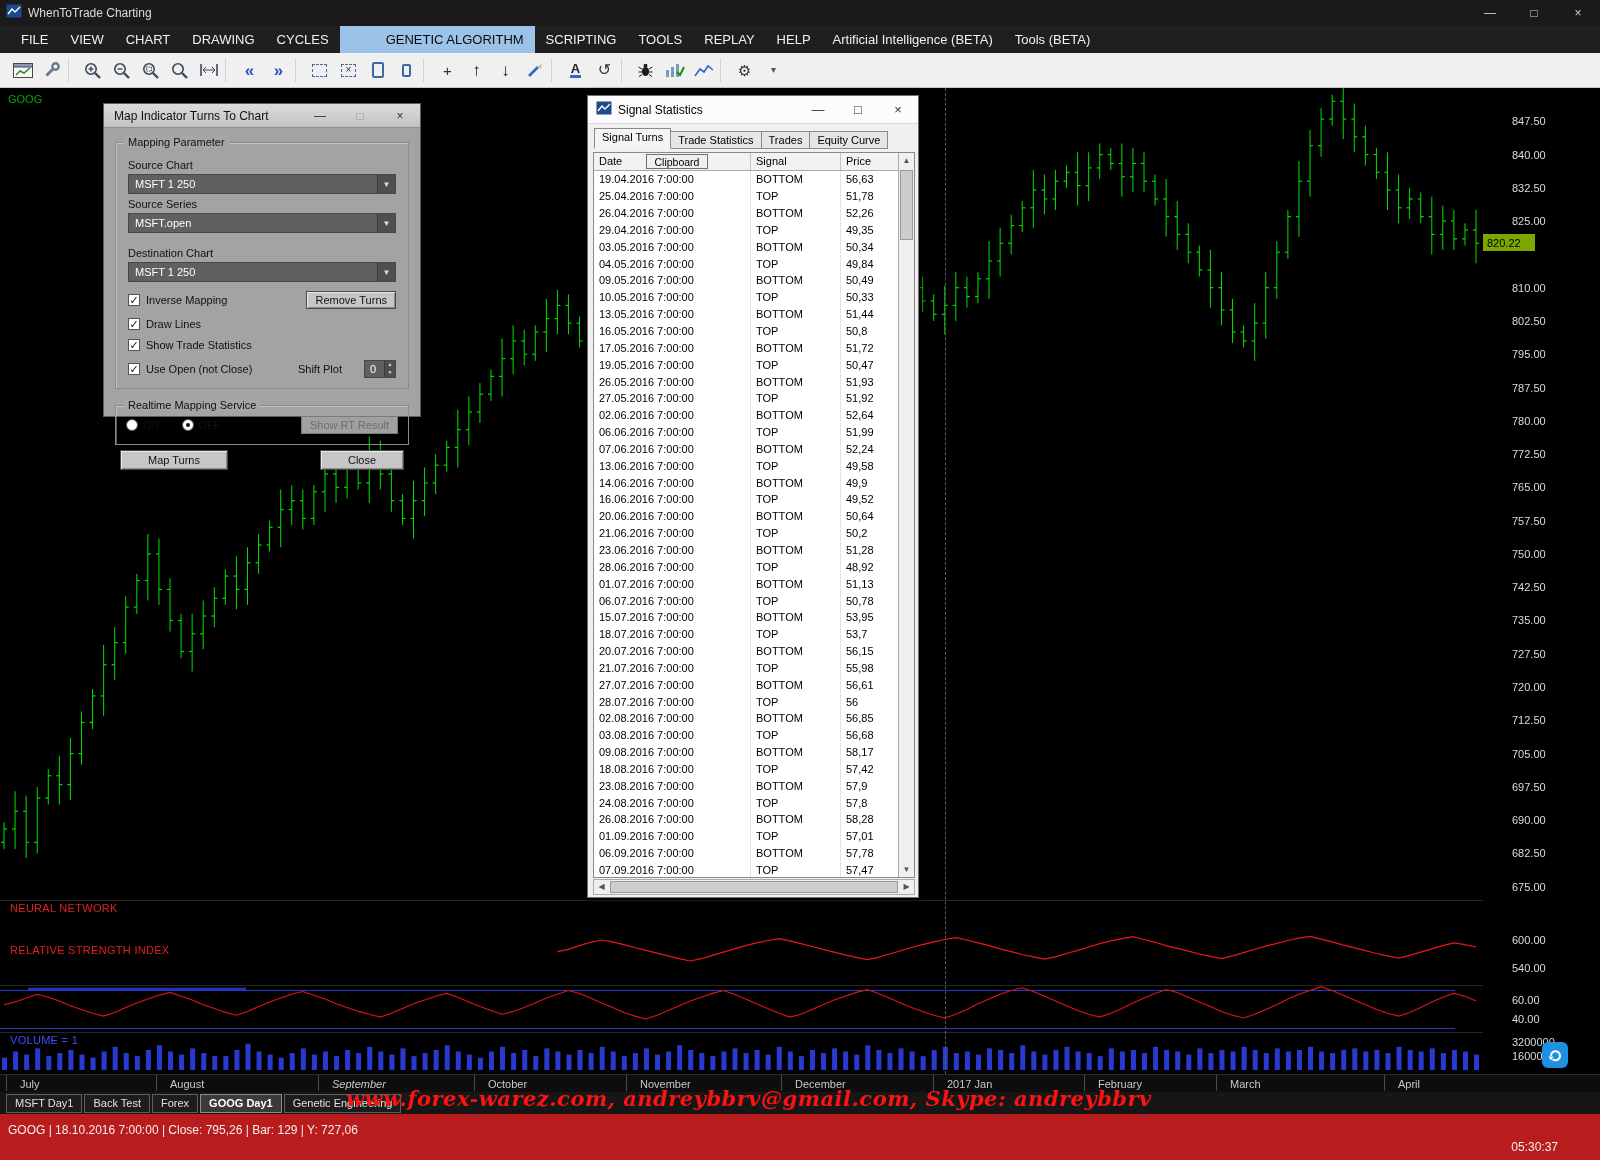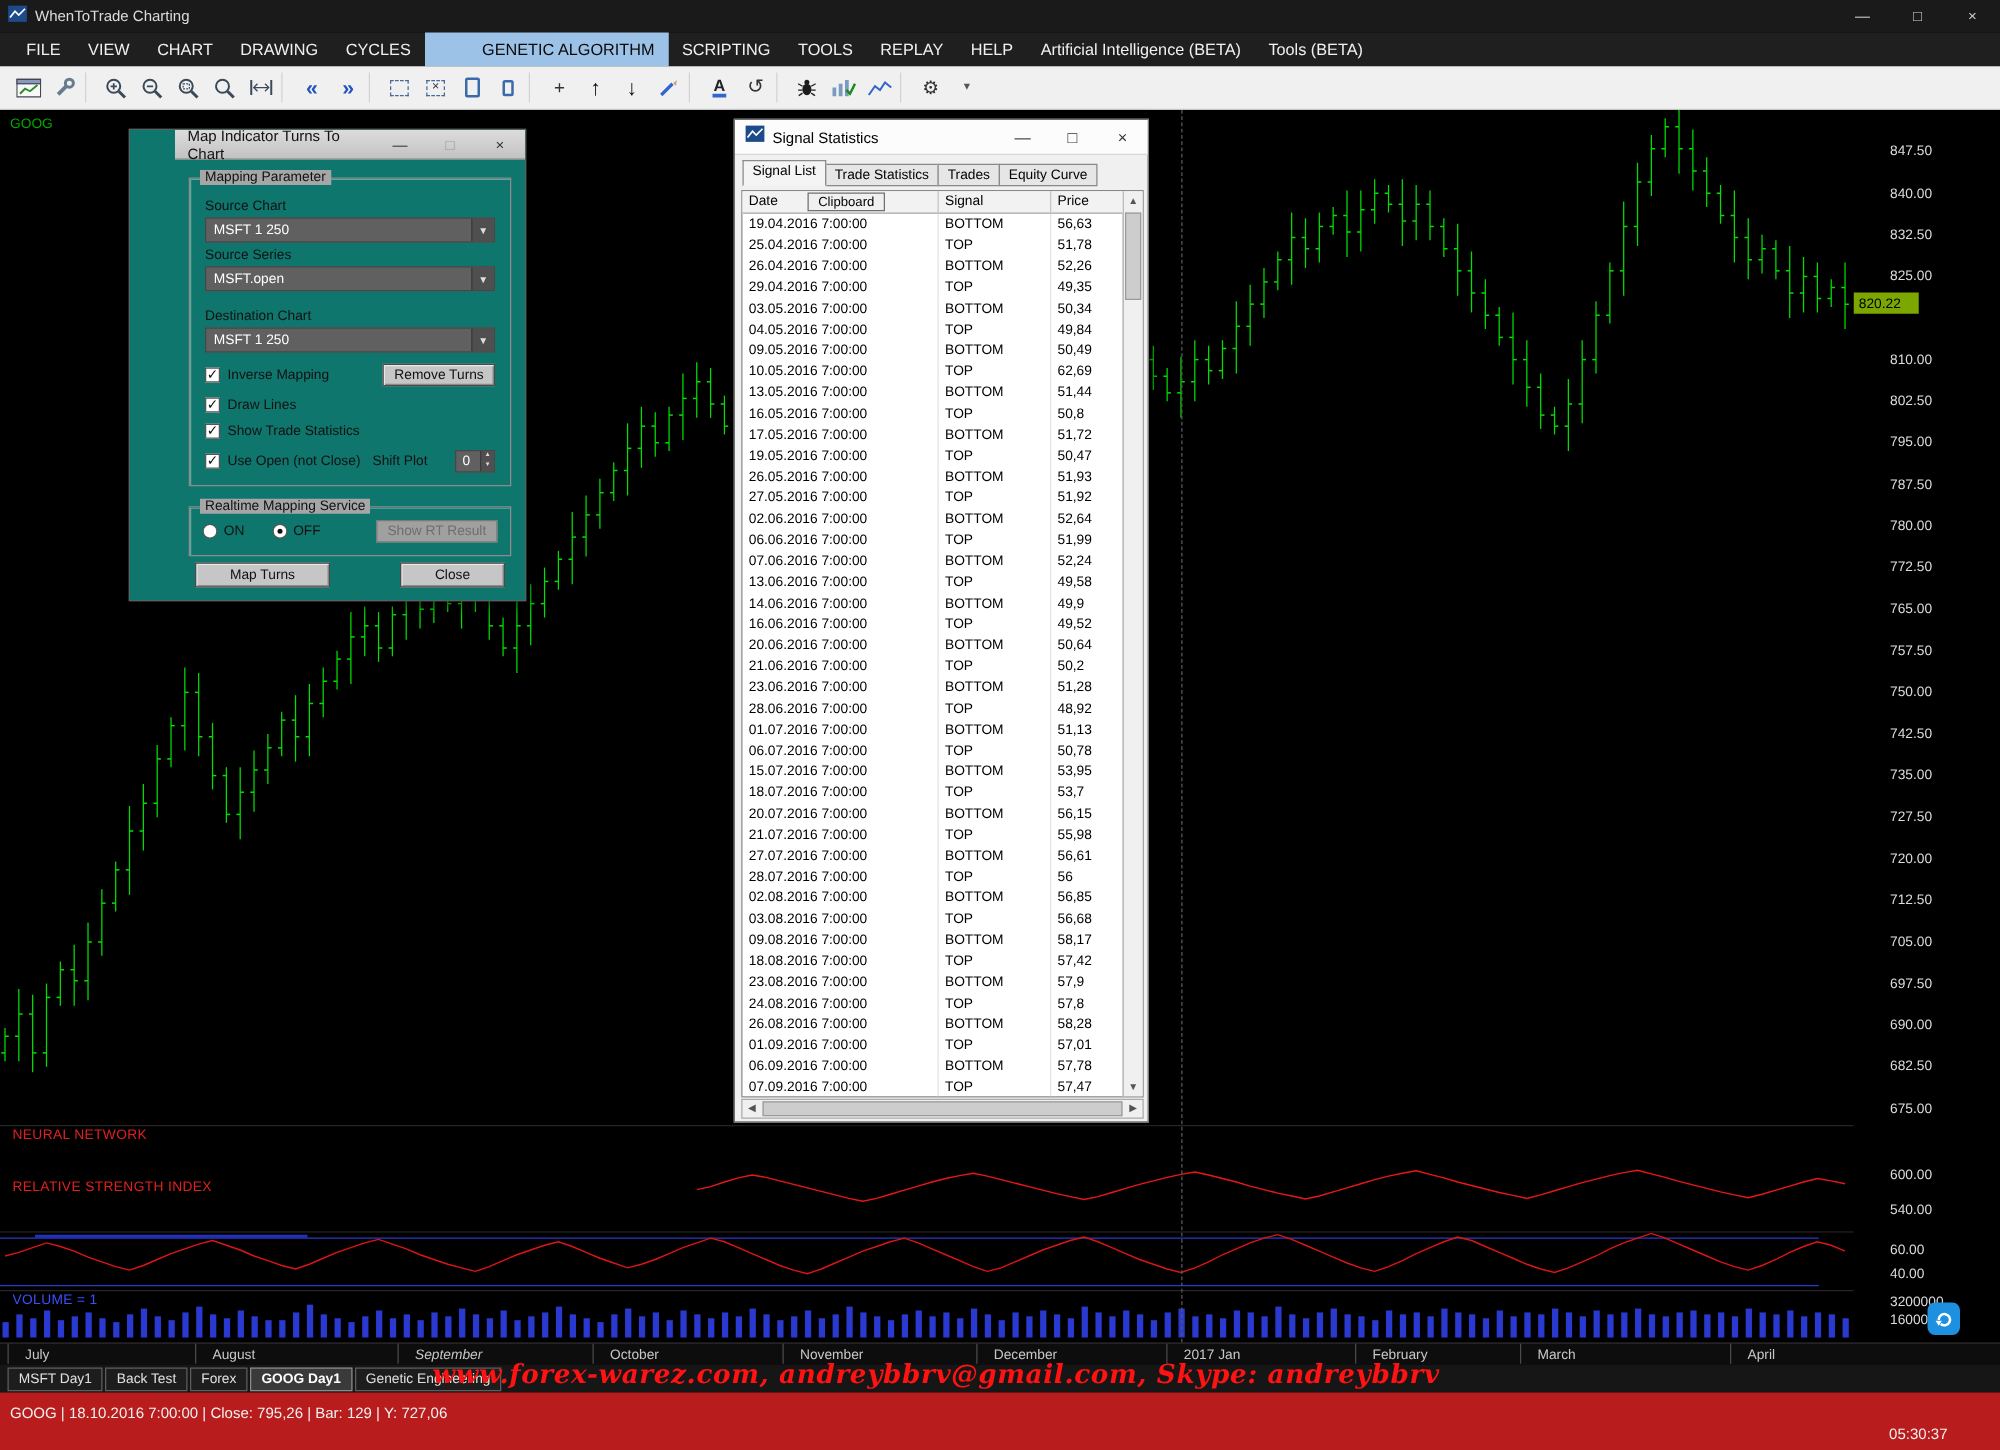--- a/index.html
+++ b/index.html
@@ -70,22 +70,22 @@
 
   
   .statusbar { position:absolute; top:1114px; left:0; width:1600px; height:48px; background:#b91c1c; }
   .status-left { position:absolute; left:8px; top:9px; color:#f0f0f0; font-size:12px; }
   .status-time { position:absolute; right:42px; top:26px; color:#f0f0f0; font-size:12px; }
 
   .badge-icon { position:absolute; left:1542px; top:1042px; width:26px; height:26px; background:#1e90e0;
     border-radius:6px; display:flex; align-items:center; justify-content:center; z-index:4; }
 
   
-  .map-dialog { position:absolute; left:103px; top:103px; width:318px; height:378px; background:#0f766e;
-    border:1px solid #5e5e5e; box-shadow:3px 4px 10px rgba(0,0,0,.55); z-index:10;padding-left:36px; }
+  .map-dialog { position:absolute; left:103px; top:103px; width:318px; height:314px; background:#a3a3a3;
+    border:1px solid #5e5e5e; box-shadow:3px 4px 10px rgba(0,0,0,.55); z-index:10; }
   .mdlg-titlebar { height:24px; background:linear-gradient(#dcdcdc,#c2c2c2); display:flex;
     align-items:center; padding-left:10px; border-bottom:1px solid #8e8e8e; }
   .mdlg-title { font-size:12px; color:#111; }
   .mdlg-controls { margin-left:auto; display:flex; }
   .mdlg-btn { width:40px; height:24px; display:flex; align-items:center; justify-content:center;
     color:#333; font-size:12px; }
   .mdlg-btn.disabled { opacity:.35; }
   .mdlg-body { position:relative; height:354px; padding-top:14px; }
   .grp { border:1px solid #8c8c8c; box-shadow:inset 1px 1px 0 rgba(255,255,255,.35);
     position:relative; margin:0 11px; padding:12px 12px 10px; }
@@ -1049,21 +1049,21 @@
           </svg>
       </span>
       <span class="ttext">Signal Statistics</span>
       <div class="sd-controls">
         <span class="sd-btn">—</span>
         <span class="sd-btn">□</span>
         <span class="sd-btn">×</span>
       </div>
     </div>
     <div class="stabs" id="signalTabs">
-        <span class="stab active">Signal List</span>
+        <span class="stab active">Signal Turns</span>
         <span class="stab">Trade Statistics</span>
         <span class="stab">Trades</span>
         <span class="stab">Equity Curve</span>
       </div>
     <div class="stable">
       <div class="shead">
         <span class="hc hc1">Date</span>
         <span class="hc hc2">Signal</span>
         <span class="hc hc3">Price</span>
       </div>
@@ -1100,21 +1100,21 @@
             <div class="cprc">49,84</div>
           </div>
           <div class="srow">
             <div class="cdte">09.05.2016 7:00:00</div>
             <div class="csig">BOTTOM</div>
             <div class="cprc">50,49</div>
           </div>
           <div class="srow">
             <div class="cdte">10.05.2016 7:00:00</div>
             <div class="csig">TOP</div>
-            <div class="cprc">62,69</div>
+            <div class="cprc">50,33</div>
           </div>
           <div class="srow">
             <div class="cdte">13.05.2016 7:00:00</div>
             <div class="csig">BOTTOM</div>
             <div class="cprc">51,44</div>
           </div>
           <div class="srow">
             <div class="cdte">16.05.2016 7:00:00</div>
             <div class="csig">TOP</div>
             <div class="cprc">50,8</div>

